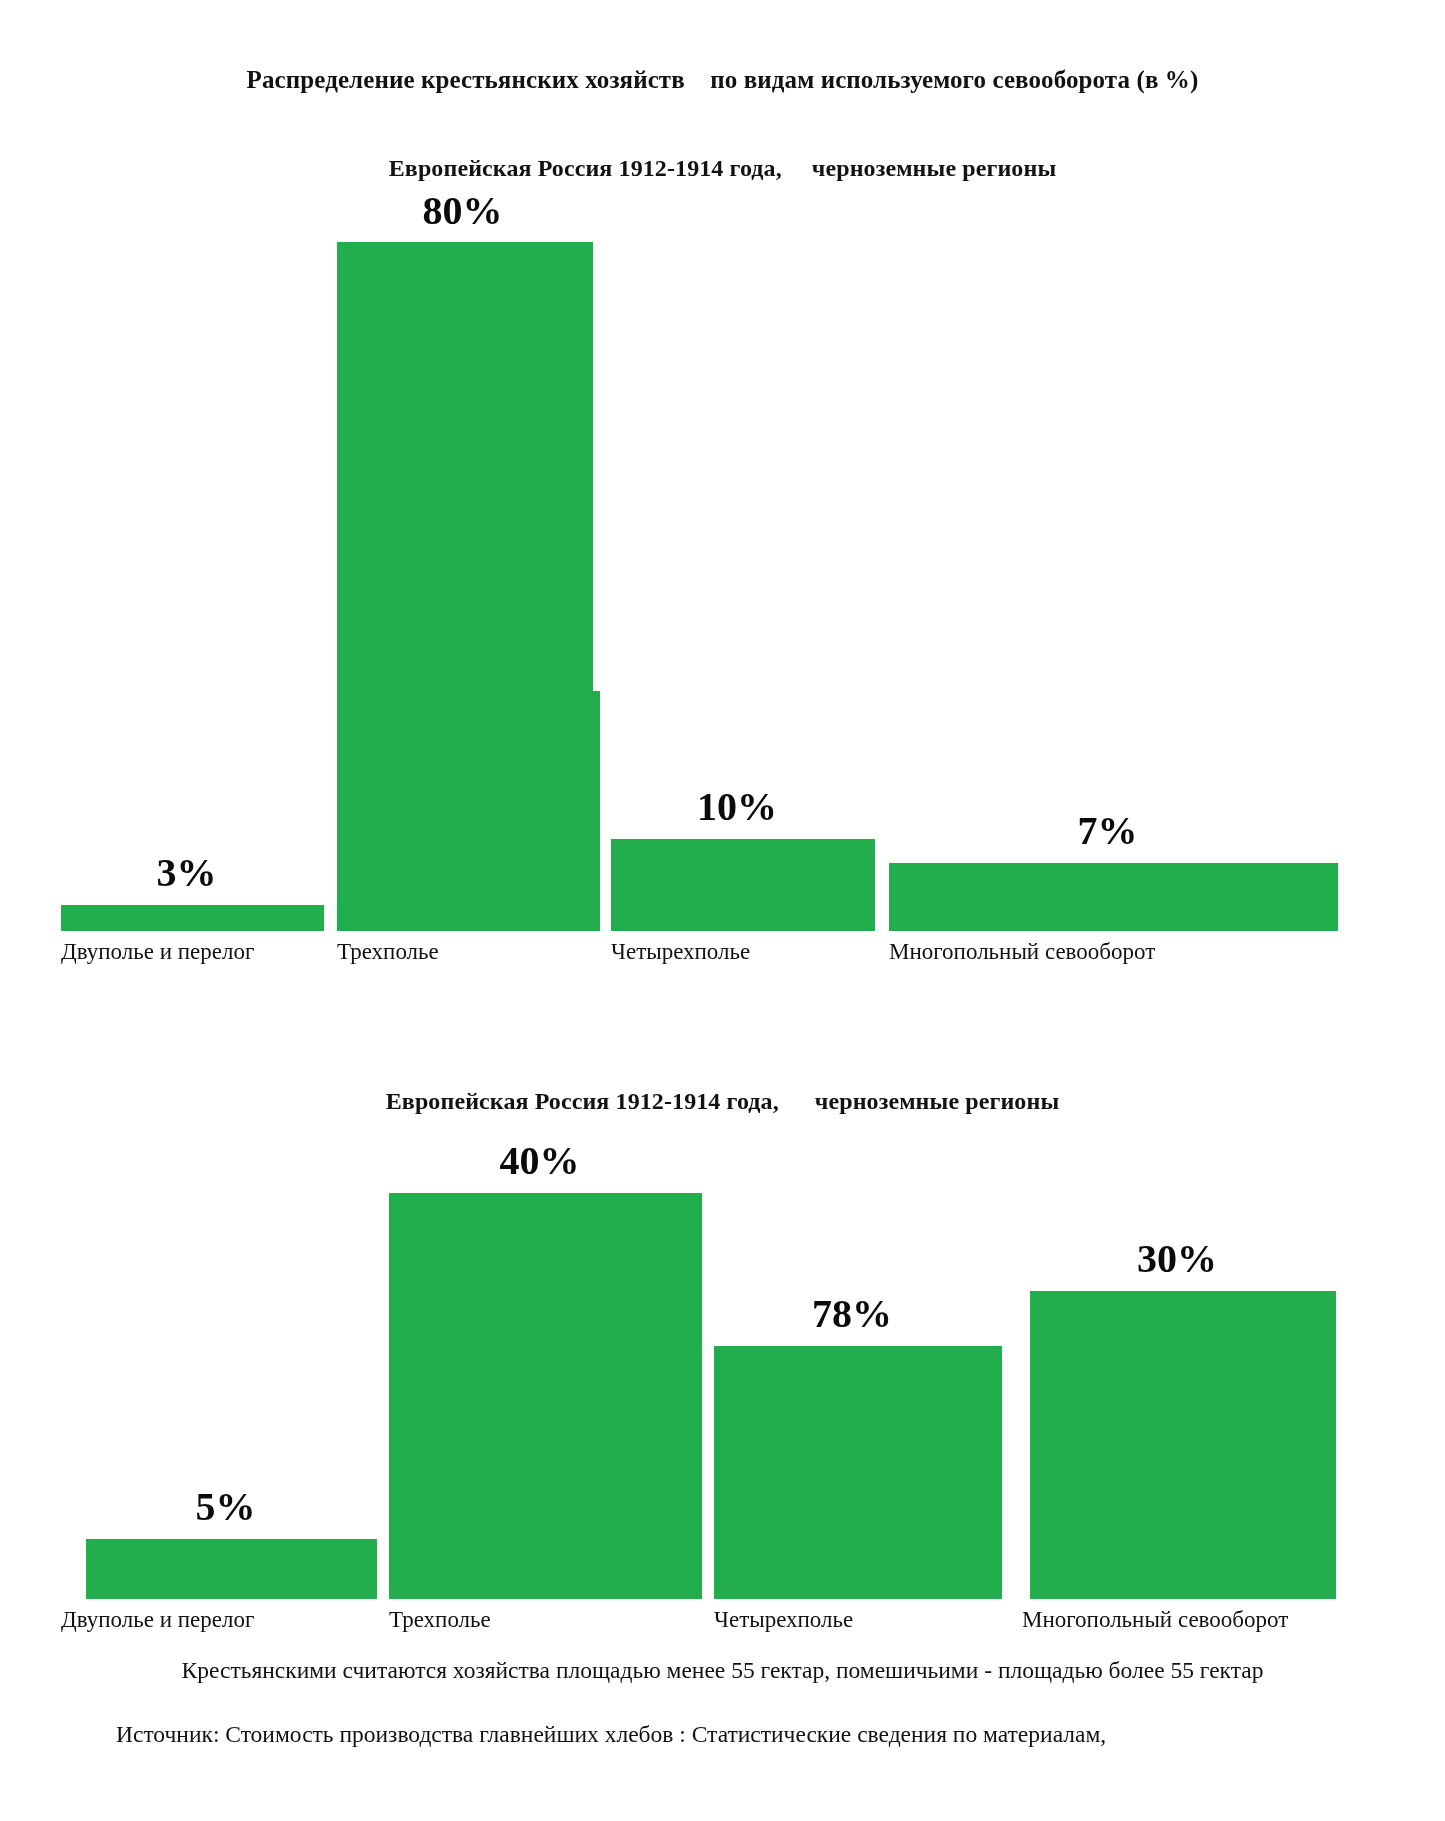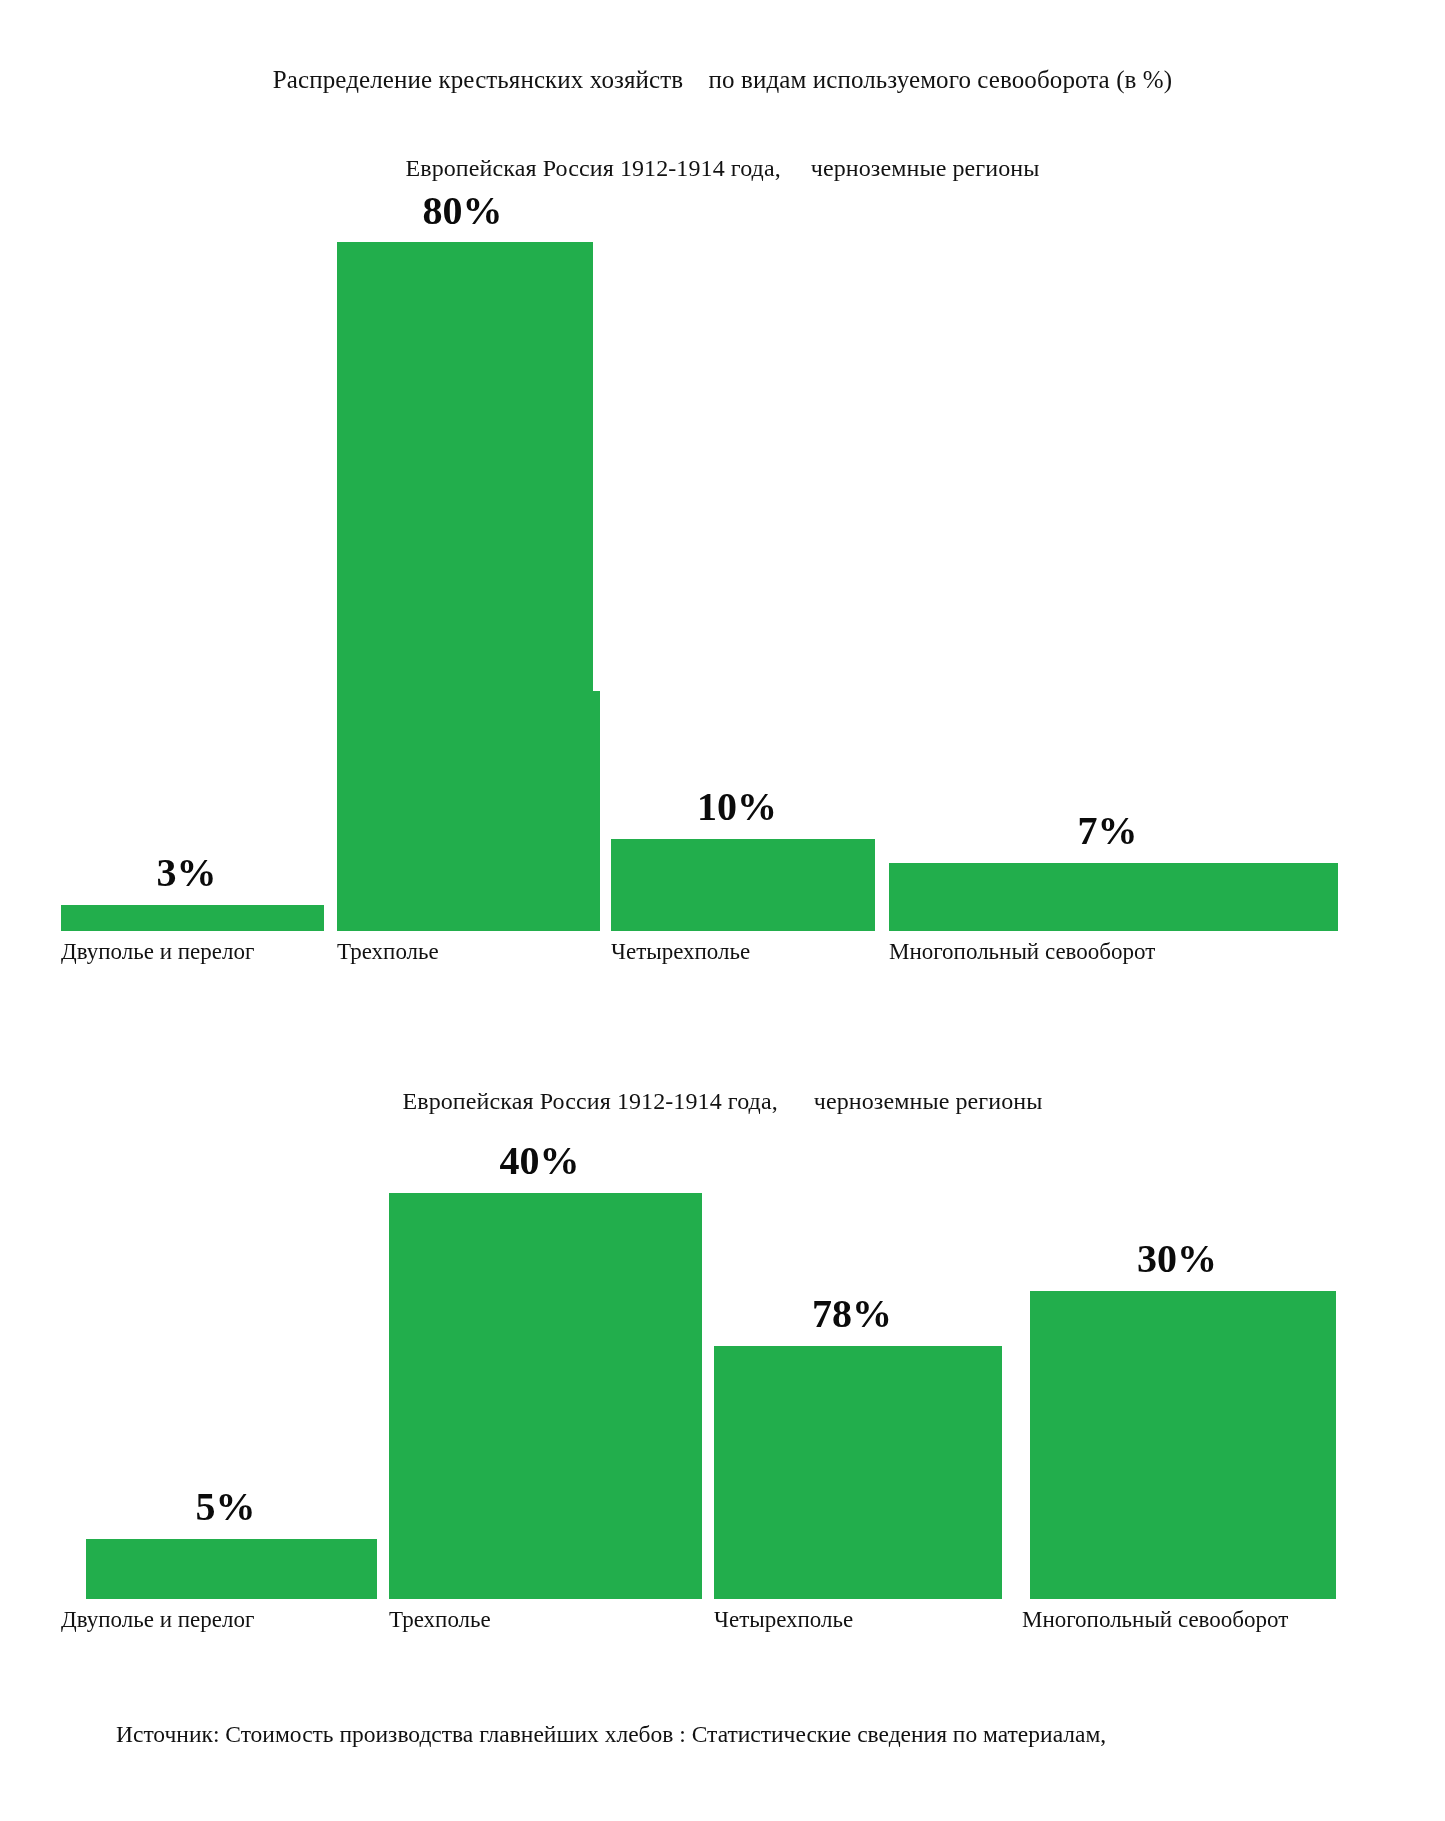--- a/index.html
+++ b/index.html
@@ -21,21 +21,21 @@
     position: relative;
     width: 1445px;
     height: 1821px;
   }
 
   
   .chart-title {
     text-align: center;
     line-height: 1.18;
     font-size: 25px;
-    font-weight: 400;
+    font-weight: 700;
     letter-spacing: 0.1px;
     color: #121212;
     white-space: pre;
   }
   .chart-title .line {
     display: block;
   }
   .chart-title .line2 {
     font-size: 24px;
   }
@@ -232,18 +232,19 @@
     </div>
   </div>
 
   <div id="cat-axis-2" class="cat-axis">
     <div class="cat-label" style="left:61px; width:310px;">Двуполье и перелог</div>
     <div class="cat-label" style="left:389px; width:313px;">Трехполье</div>
     <div class="cat-label" style="left:714px; width:288px;">Четырехполье</div>
     <div class="cat-label" style="left:1022px; width:322px;">Многопольный севооборот</div>
   </div>
 
+  <div id="footnote">Крестьянскими считаются хозяйства площадью менее 55 гектар, помешичьими - площадью более 55 гектар</div>
 
   <div id="source">
     <span class="src-line">Источник: Стоимость производства главнейших хлебов : Статистические сведения по материалам,</span>
   </div>
 
 </div>
 
 </body></html>

